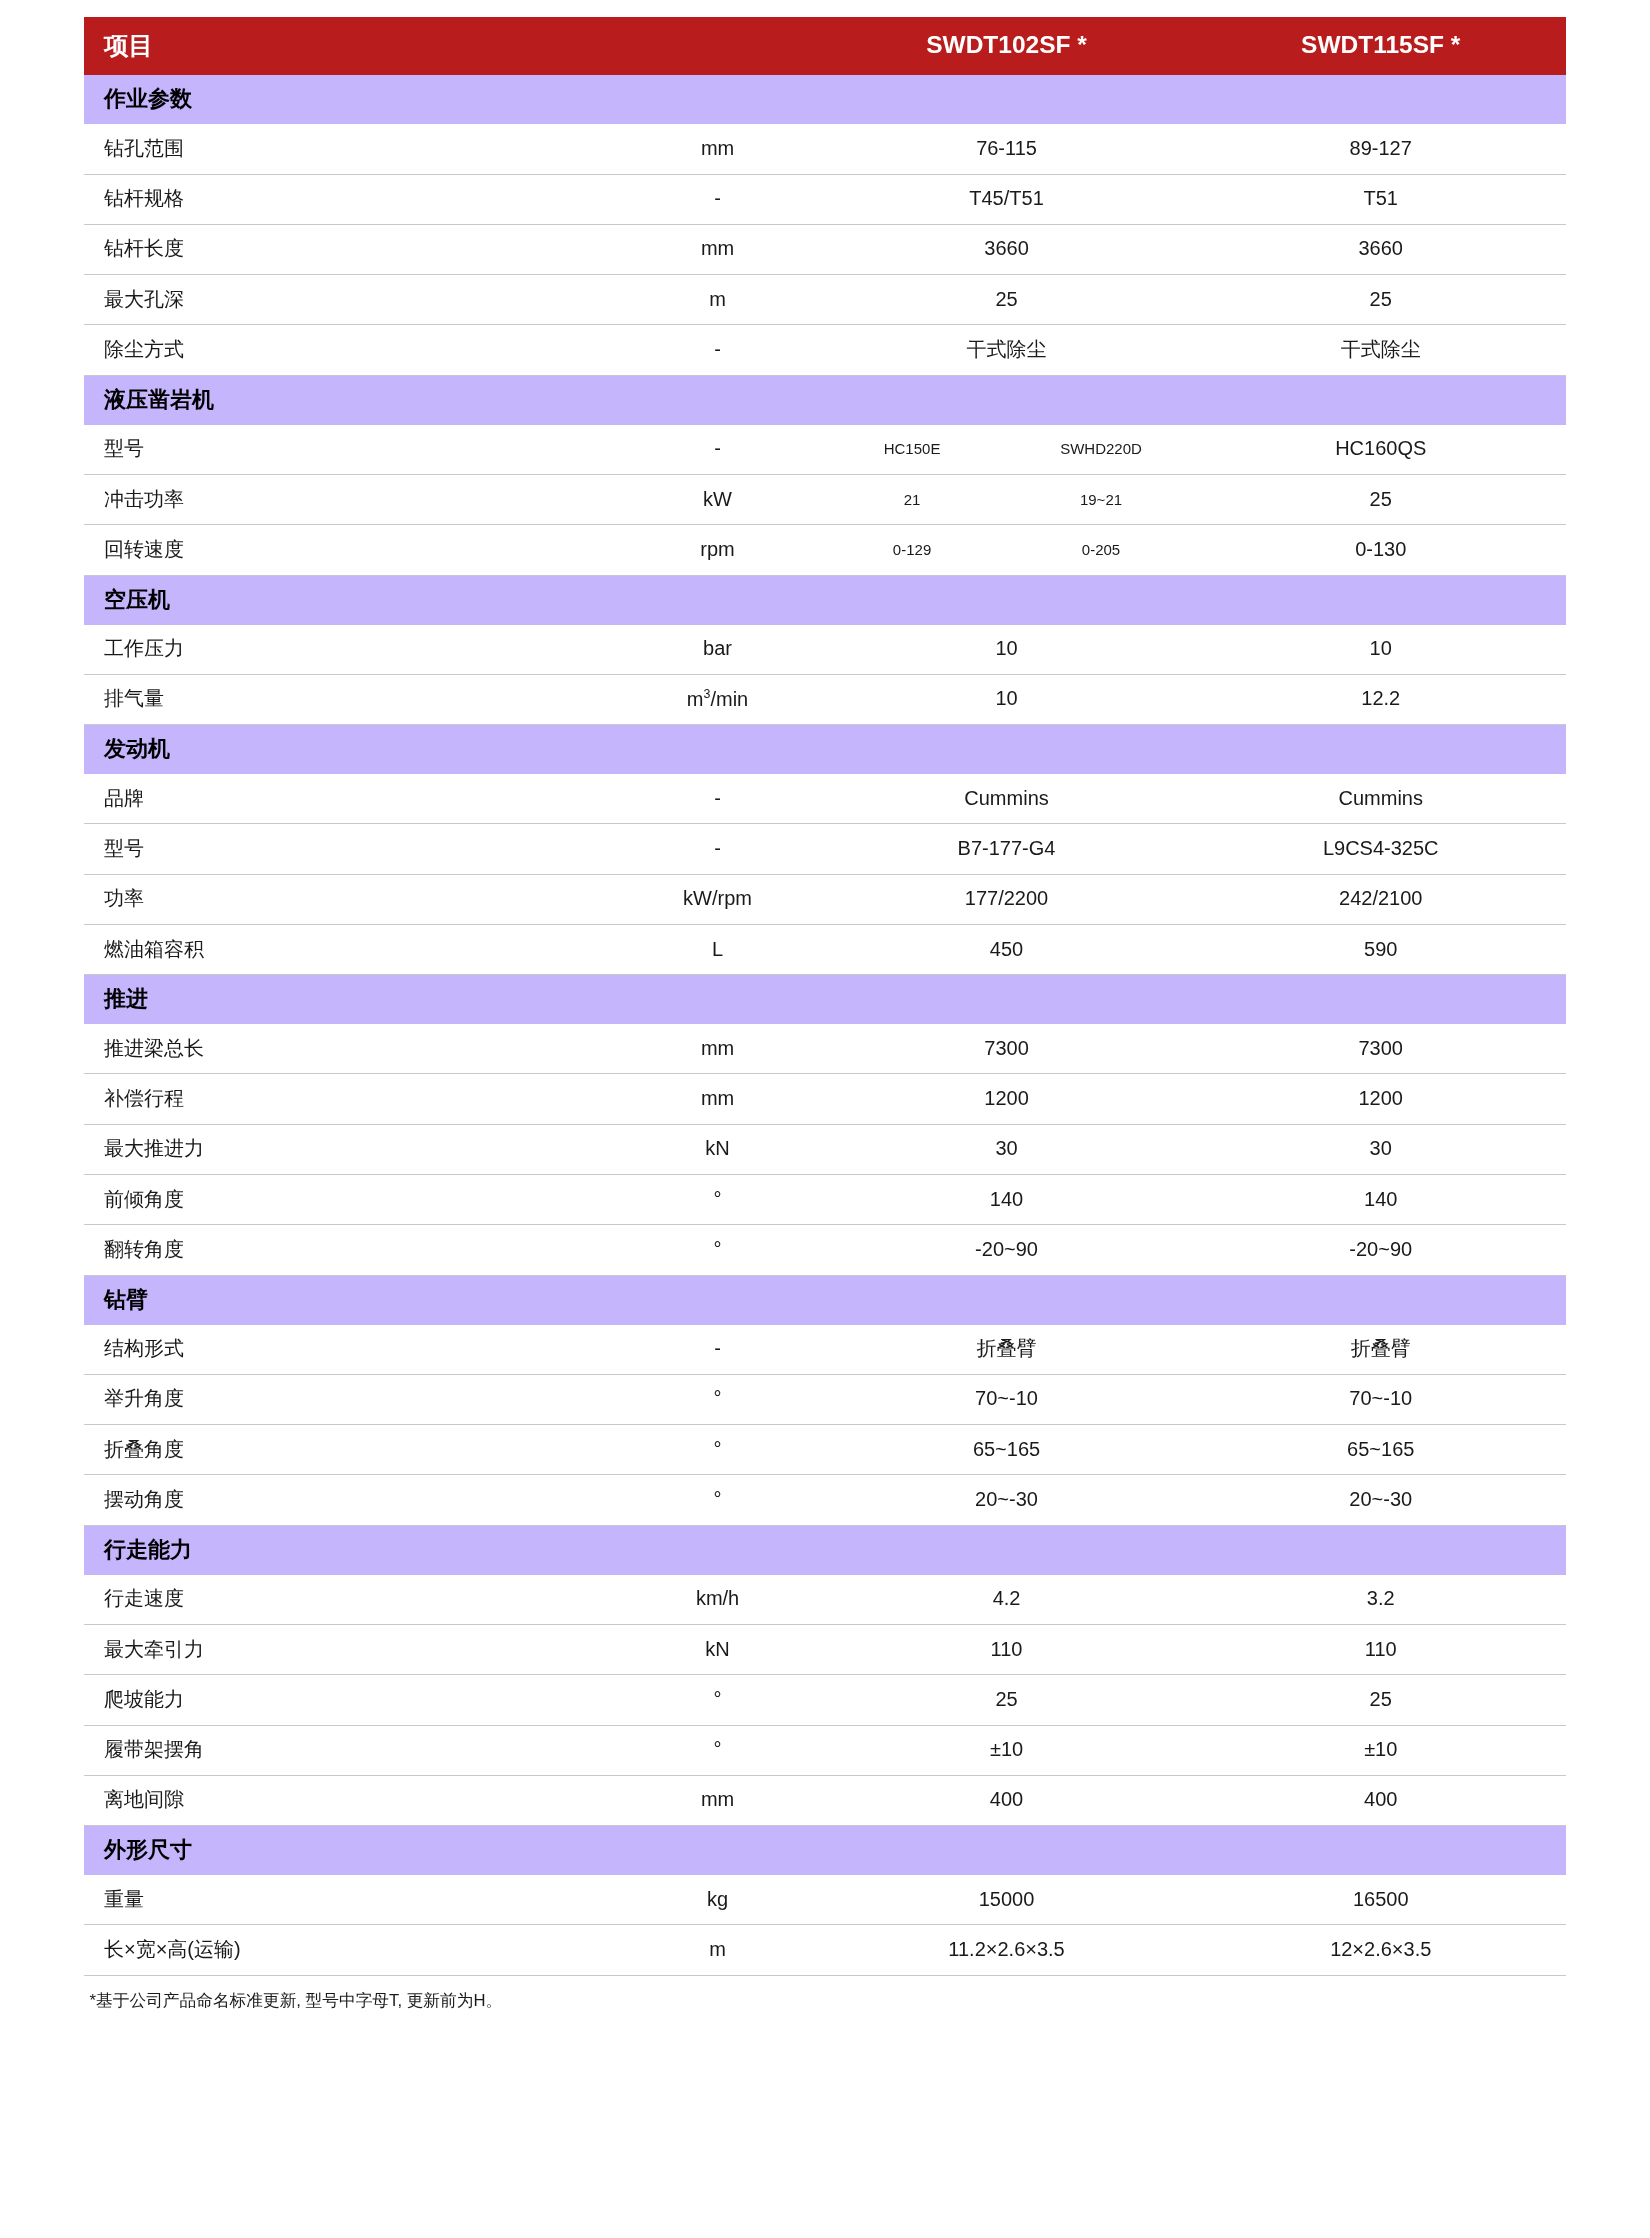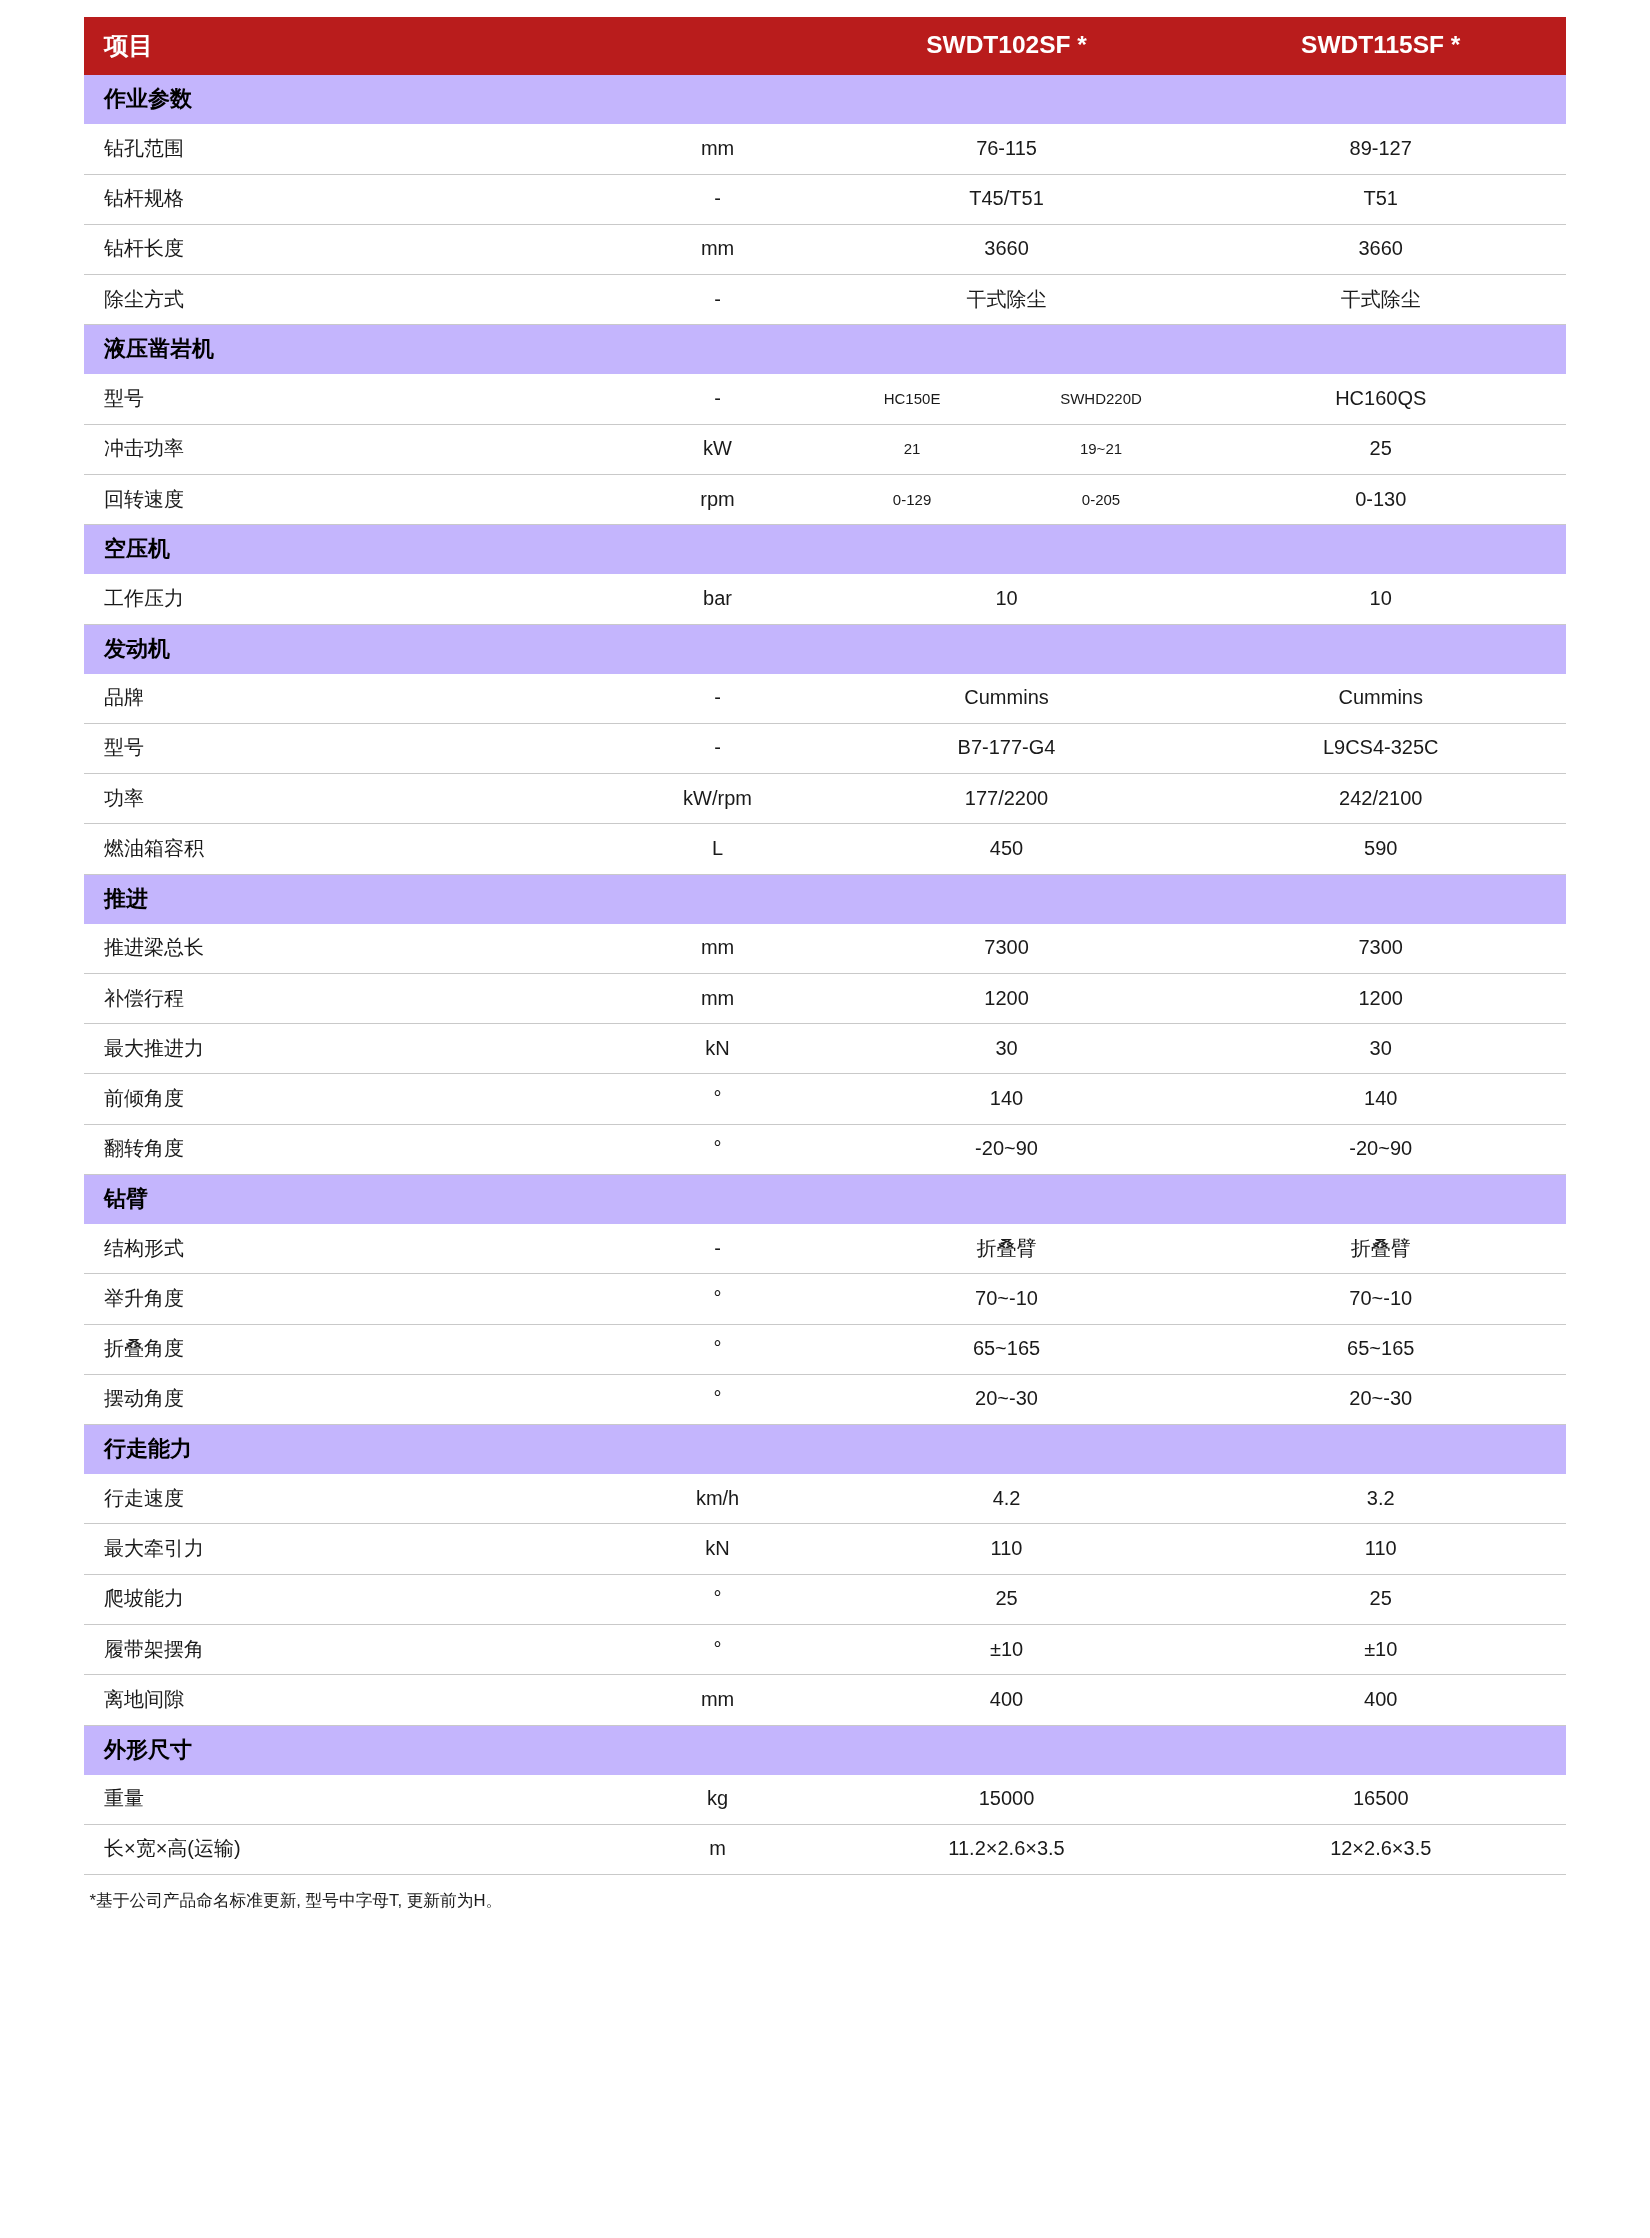--- a/index.html
+++ b/index.html
@@ -120,20 +120,26 @@
           <td>T45/T51</td>
           <td>T51</td>
         </tr>
         <tr class="data-row">
           <td class="item-cell">钻杆长度</td>
           <td>mm</td>
           <td>3660</td>
           <td>3660</td>
         </tr>
         <tr class="data-row">
+          <td class="item-cell">最大孔深</td>
+          <td>m</td>
+          <td>25</td>
+          <td>25</td>
+        </tr>
+        <tr class="data-row">
           <td class="item-cell">除尘方式</td>
           <td>-</td>
           <td>干式除尘</td>
           <td>干式除尘</td>
         </tr>
         <tr class="section-row">
           <td colspan="4">液压凿岩机</td>
         </tr>
         <tr class="data-row">
           <td class="item-cell">型号</td>
@@ -170,20 +176,26 @@
         </tr>
         <tr class="section-row">
           <td colspan="4">空压机</td>
         </tr>
         <tr class="data-row">
           <td class="item-cell">工作压力</td>
           <td>bar</td>
           <td>10</td>
           <td>10</td>
         </tr>
+        <tr class="data-row">
+          <td class="item-cell">排气量</td>
+          <td>m<sup>3</sup>/min</td>
+          <td>10</td>
+          <td>12.2</td>
+        </tr>
         <tr class="section-row">
           <td colspan="4">发动机</td>
         </tr>
         <tr class="data-row">
           <td class="item-cell">品牌</td>
           <td>-</td>
           <td>Cummins</td>
           <td>Cummins</td>
         </tr>
         <tr class="data-row">

